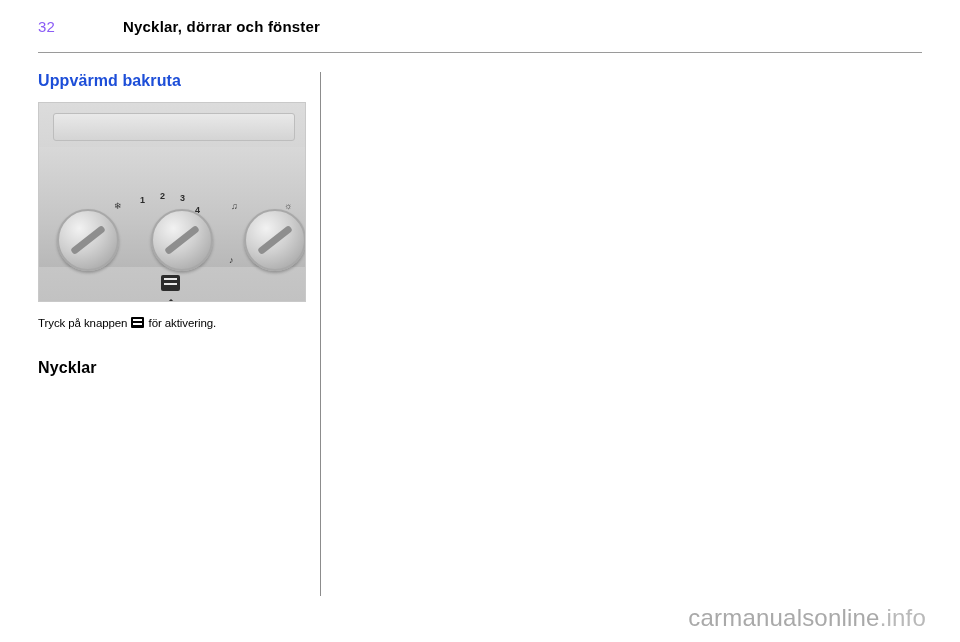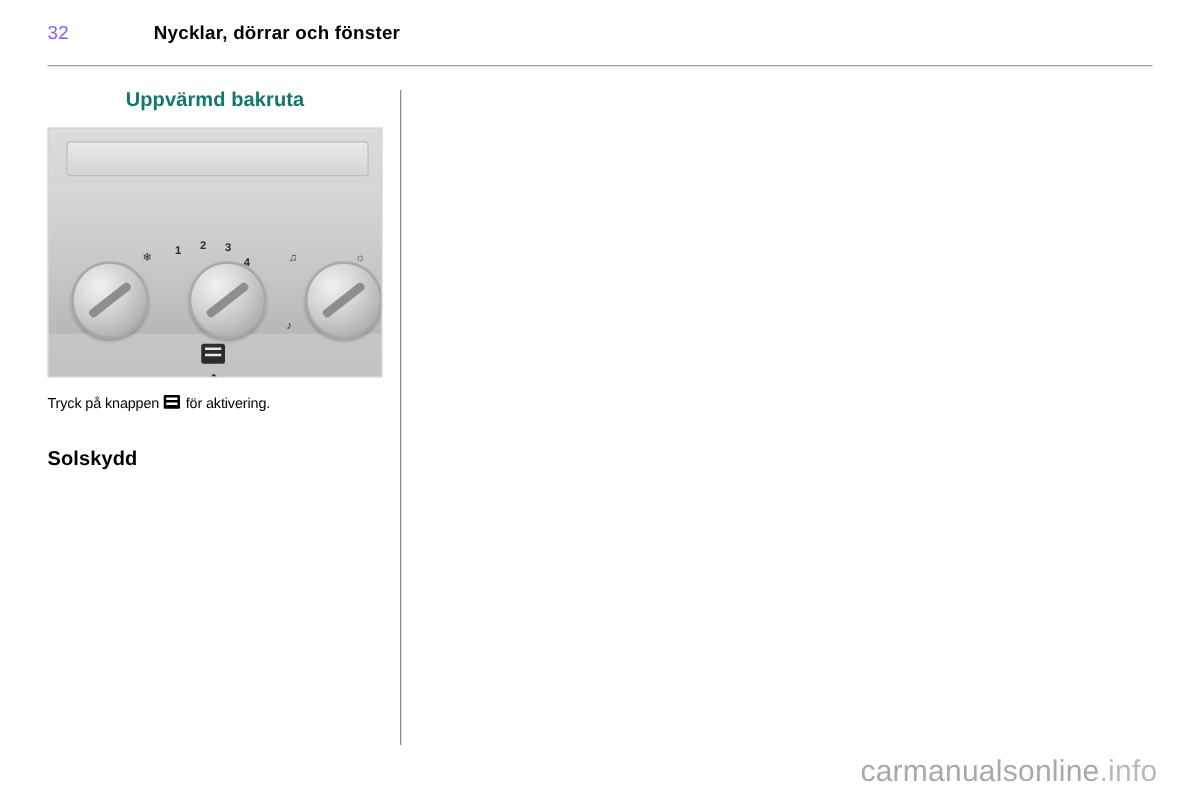--- a/index.html
+++ b/index.html
@@ -69,23 +69,22 @@
   .left-col {
     position: absolute;
     left: 38px;
     top: 72px;
     width: 268px;
   }
   h2.section-title {
     margin: 0 0 12px 0;
     font-size: 16px;
     font-weight: bold;
-    color: #0f766e;
+    color: #1d4ed8;
     letter-spacing: 0.1px;
-    text-align: center;
   }
   h2.section-title-2 {
     margin: 28px 0 8px 0;
     font-size: 16px;
     font-weight: bold;
     color: #000;
     letter-spacing: 0.1px;
   }
   p.body-text {
     margin: 0 0 10px 0;
@@ -254,19 +253,19 @@
 
       <div class="rear-btn"></div>
       <div class="arrow-up"></div>
 
     </div>
 
     <p class="body-text"><span>Tryck på knappen </span><span class="inline-icon"></span><span> för aktivering.</span></p>
 
 
 
-    <h2 class="section-title-2">Solskydd</h2>
+    <h2 class="section-title-2">Nycklar</h2>
 
   </div>
 
   <div class="watermark"><span class="bold">carmanualsonline</span><span>.info</span></div>
 
 </div>
 
 </body></html>

